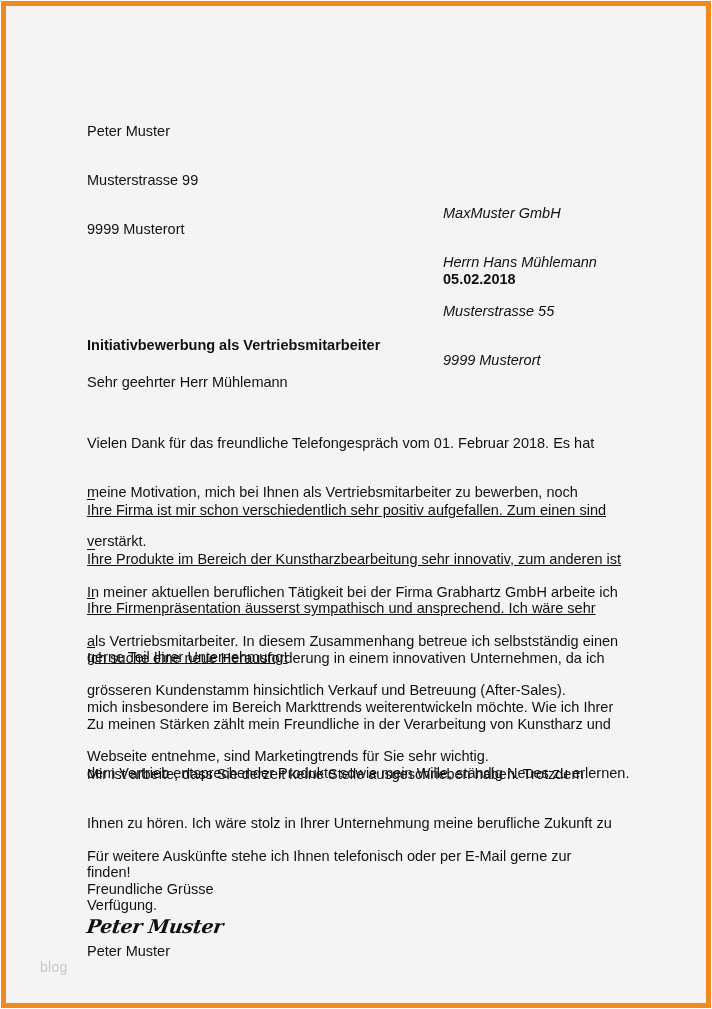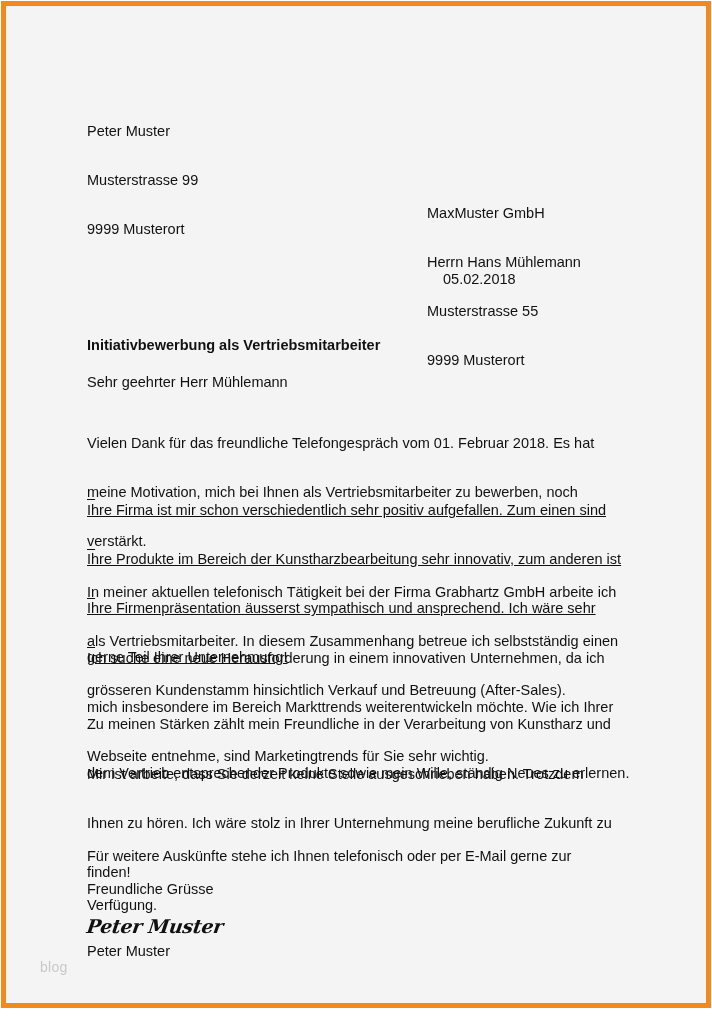--- a/index.html
+++ b/index.html
@@ -41,48 +41,48 @@
 <body>
 
 <div class="frame"></div>
 
 <div class="t block" style="left:87px; top:90px;">
   <span class="ln">Peter Muster</span>
   <span class="ln">Musterstrasse 99</span>
   <span class="ln">9999 Musterort</span>
 </div>
 
-<div class="t block" style="left:427px; top:172px;">
+<div class="t block" style="left:443px; top:172px;font-style:italic;">
   <span class="ln">MaxMuster GmbH</span>
   <span class="ln">Herrn Hans Mühlemann</span>
   <span class="ln">Musterstrasse 55</span>
   <span class="ln">9999 Musterort</span>
 </div>
 
-<div class="t" style="left:443px; top:271px;">05.02.2018</div>
+<div class="t" style="left:443px; top:271px;font-weight:bold;">05.02.2018</div>
 
 <div class="t bold" style="left:87px; top:337px;">Initiativbewerbung als Vertriebsmitarbeiter</div>
 
 <div class="t" style="left:87px; top:374px;">Sehr geehrter Herr Mühlemann</div>
 
 <div class="t block" style="left:87px; top:402px;">
   <span class="ln">Vielen Dank für das freundliche Telefongespräch vom 01. Februar 2018. Es hat</span>
   <span class="ln">meine Motivation, mich bei Ihnen als Vertriebsmitarbeiter zu bewerben, noch</span>
   <span class="ln">verstärkt.</span>
 </div>
 
 <div class="t block" style="left:87px; top:469px;text-decoration:underline;">
   <span class="ln">Ihre Firma ist mir schon verschiedentlich sehr positiv aufgefallen. Zum einen sind</span>
   <span class="ln">Ihre Produkte im Bereich der Kunstharzbearbeitung sehr innovativ, zum anderen ist</span>
   <span class="ln">Ihre Firmenpräsentation äusserst sympathisch und ansprechend. Ich wäre sehr</span>
   <span class="ln">gerne Teil Ihrer Unternehmung!</span>
 </div>
 
 <div class="t block" style="left:87px; top:551px;">
-  <span class="ln">In meiner aktuellen telefonisch Tätigkeit bei der Firma Grabhartz GmbH arbeite ich</span>
+  <span class="ln">In meiner aktuellen beruflichen Tätigkeit bei der Firma Grabhartz GmbH arbeite ich</span>
   <span class="ln">als Vertriebsmitarbeiter. In diesem Zusammenhang betreue ich selbstständig einen</span>
   <span class="ln">grösseren Kundenstamm hinsichtlich Verkauf und Betreuung (After-Sales).</span>
 </div>
 
 <div class="t block" style="left:87px; top:617px;">
   <span class="ln">Ich suche eine neue Herausforderung in einem innovativen Unternehmen, da ich</span>
   <span class="ln">mich insbesondere im Bereich Markttrends weiterentwickeln möchte. Wie ich Ihrer</span>
   <span class="ln">Webseite entnehme, sind Marketingtrends für Sie sehr wichtig.</span>
 </div>
 

